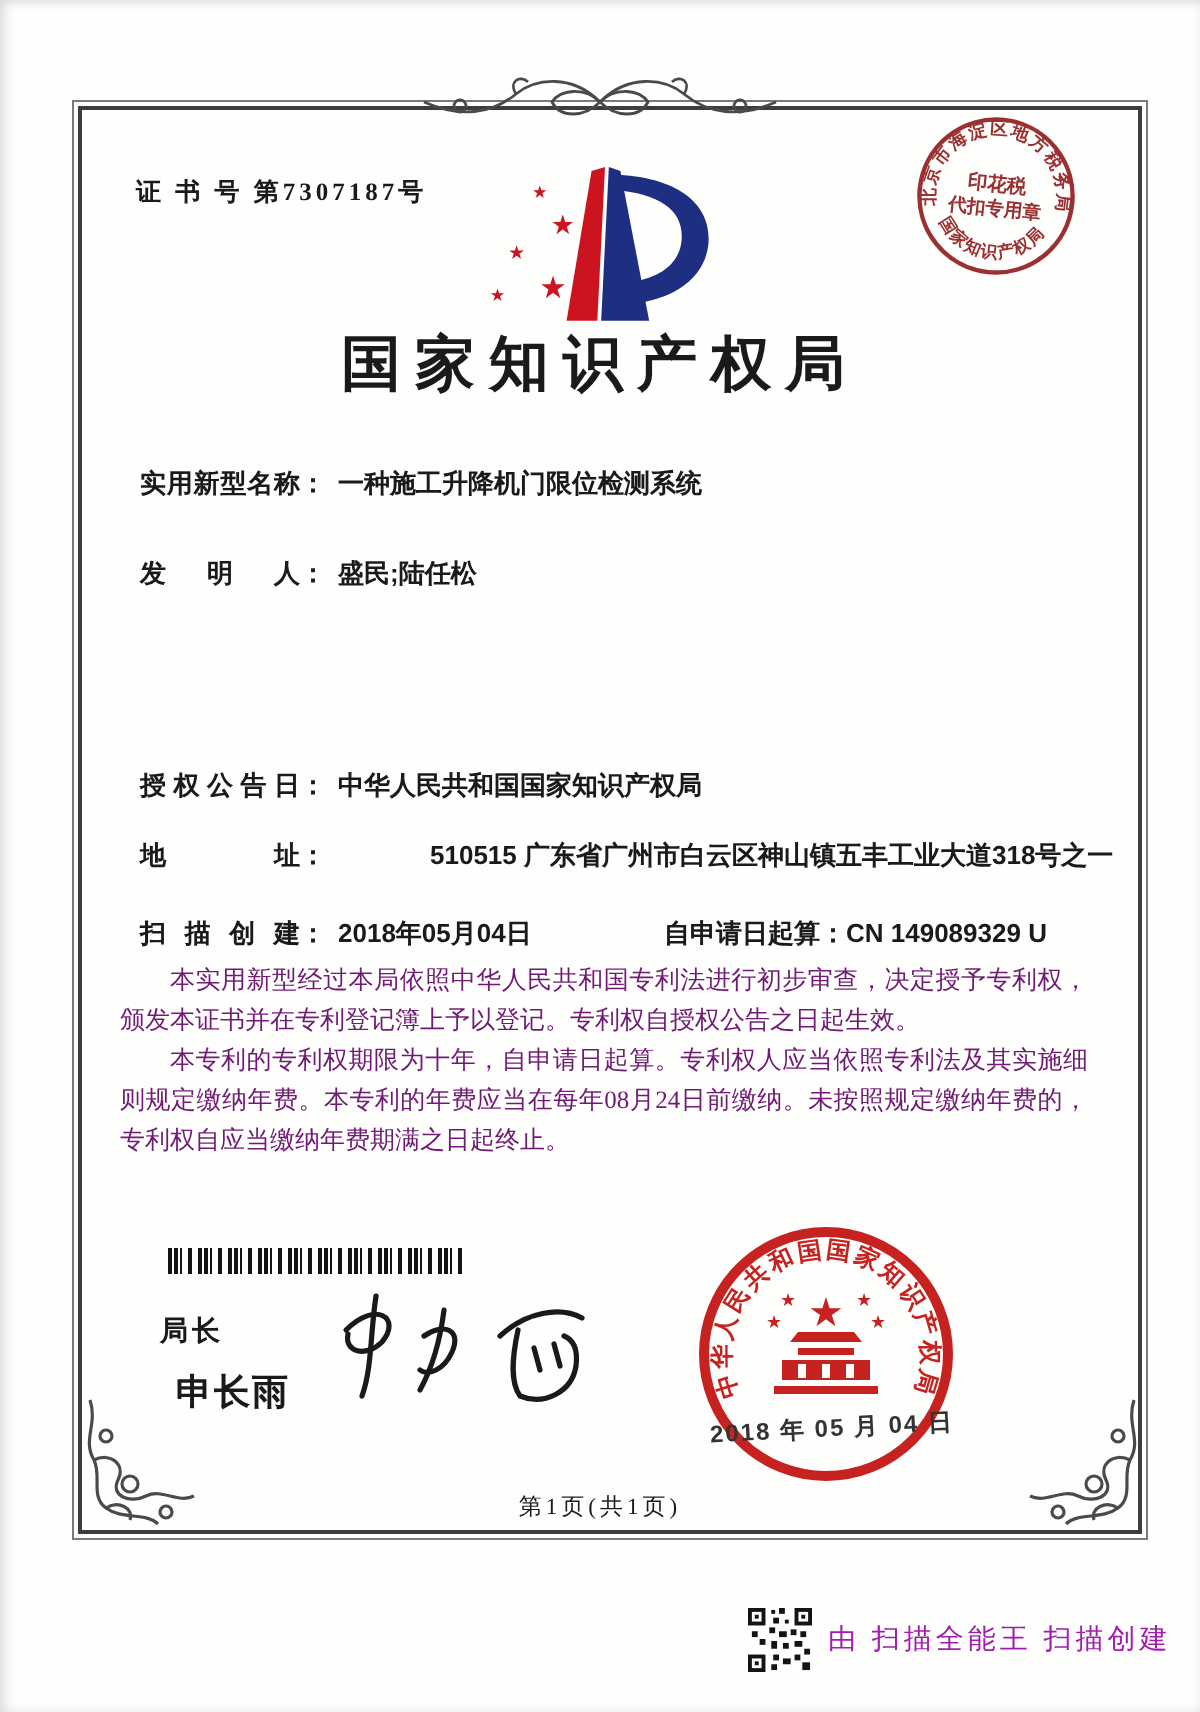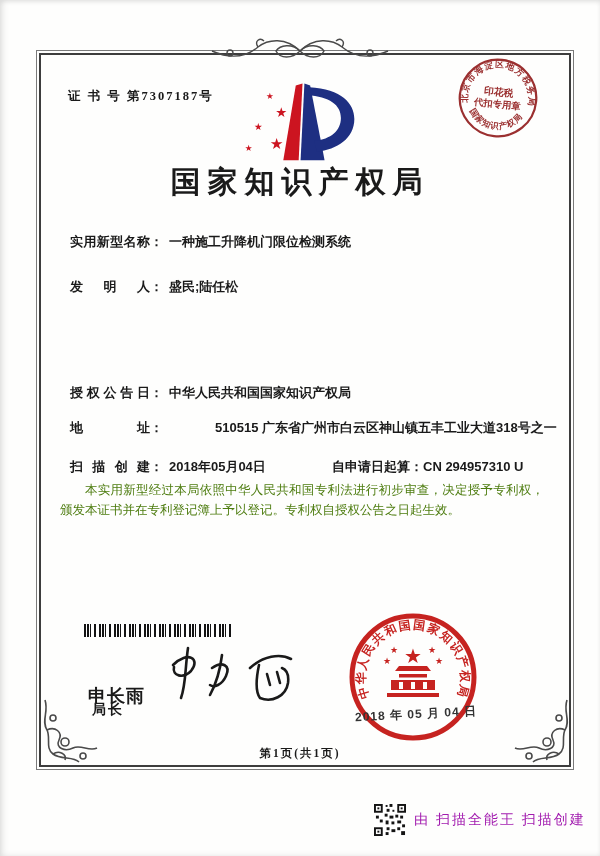--- a/index.html
+++ b/index.html
@@ -28,42 +28,42 @@
 
   .row{left:70px;width:480px;font-family:"Liberation Sans","DejaVu Sans",sans-serif;
        font-size:13px;font-weight:700;line-height:18px;white-space:nowrap;}
   .flabel{display:inline-block;width:80px;text-align:justify;text-align-last:justify;vertical-align:top;}
   .fcolon{display:inline-block;margin-right:6px;vertical-align:top;}
   .fvalue{display:inline-block;vertical-align:top;white-space:normal;}
   .fvalue.wrap{width:398px;margin-left:46px;}
   .row .right-col{position:absolute;left:262px;top:0;white-space:nowrap;}
 
   .paras{left:60px;top:480px;width:484px;font-size:12.5px;line-height:20px;
-         text-align:justify;color:#4d7c0f;font-weight:500;}
+         text-align:justify;color:#701a75;font-weight:500;}
   .paras p{text-indent:2em;}
 
   .barcode{left:84px;top:624px;width:148px;height:13px;
     background:repeating-linear-gradient(90deg,#141414 0 2px,#fff 2px 3px,#141414 3px 5px,#fff 5px 6px,#141414 6px 7px,#fff 7px 10px,#141414 10px 12px,#fff 12px 15px);}
 
-  .director-title{left:92px;top:657px;font-size:14px;font-weight:bold;font-family:"Liberation Sans","DejaVu Sans",sans-serif;letter-spacing:2px;margin-top:44px;}
+  .director-title{left:80px;top:657px;font-size:14px;font-weight:bold;font-family:"Liberation Sans","DejaVu Sans",sans-serif;letter-spacing:2px;}
   .director-name{left:88px;top:684px;font-size:18px;font-weight:bold;font-family:"Liberation Sans","DejaVu Sans",sans-serif;letter-spacing:1px;}
   .signature{left:160px;top:638px;}
 
   .seal-main{left:347px;top:611px;z-index:2;}
   .seal-date{left:348px;top:706px;width:136px;text-align:center;z-index:3;
     font-size:12px;font-weight:bold;color:#333;letter-spacing:1px;transform:rotate(-3deg);
     font-family:"Liberation Sans","DejaVu Sans",sans-serif;}
   .seal-tax{left:456px;top:56px;transform:rotate(6deg);}
 
   .logo{left:240px;top:72px;}
   .orn-top{left:208px;top:35px;}
   .orn-bl{left:39px;top:698px;}
   .orn-br{left:513px;top:698px;transform:scaleX(-1);}
 
-  .page-footer{left:0;right:0;top:746px;text-align:center;font-size:11.5px;letter-spacing:2px;font-weight:700;}
+  .page-footer{left:0;right:0;top:746px;text-align:center;font-size:11.5px;letter-spacing:2px;font-weight:400;}
 
   .qr{left:374px;top:804px;}
   .scan-note{left:414px;top:811px;font-size:14px;font-weight:400;color:#a21caf;letter-spacing:2px;
     font-family:"Liberation Sans","DejaVu Sans",sans-serif;}
 
   svg text{font-family:"Liberation Serif","DejaVu Serif",serif;}
 </style>
 </head>
 <body>
 
@@ -144,26 +144,27 @@
   </div>
   <div class="abs row" style="top:384px">
     <span class="flabel">授权公告日</span><span class="fcolon">：</span><span class="fvalue">中华人民共和国国家知识产权局</span>
   </div>
   <div class="abs row" style="top:419px">
     <span class="flabel">地址</span><span class="fcolon">：</span><span class="fvalue wrap">510515 广东省广州市白云区神山镇五丰工业大道318号之一</span>
   </div>
   <div class="abs row" style="top:458px">
     <span class="flabel">扫描创建</span><span class="fcolon">：</span><span class="fvalue">2018年05月04日</span>
     <span class="right-col">
-      <span>自申请日起算</span><span>：</span><span>CN 294957310 U</span>
+      <span>自申请日起算</span><span>：</span><span>CN 149089329 U</span>
     </span>
   </div>
 
   <div class="abs paras">
     <p>本实用新型经过本局依照中华人民共和国专利法进行初步审查，决定授予专利权，颁发本证书并在专利登记簿上予以登记。专利权自授权公告之日起生效。</p>
+    <p>本专利的专利权期限为十年，自申请日起算。专利权人应当依照专利法及其实施细则规定缴纳年费。本专利的年费应当在每年08月24日前缴纳。未按照规定缴纳年费的，专利权自应当缴纳年费期满之日起终止。</p>
   </div>
 
   <div class="abs barcode"></div>
 
   <div class="abs director-title">局长</div>
   <div class="abs director-name">申长雨</div>
 
   <svg class="abs signature" width="155" height="75" viewBox="0 0 155 75">
     <g fill="none" stroke="#1a1a1a" stroke-width="2.6" stroke-linecap="round">
       <path d="M28,10 C25,30 26,46 21,60"></path>

